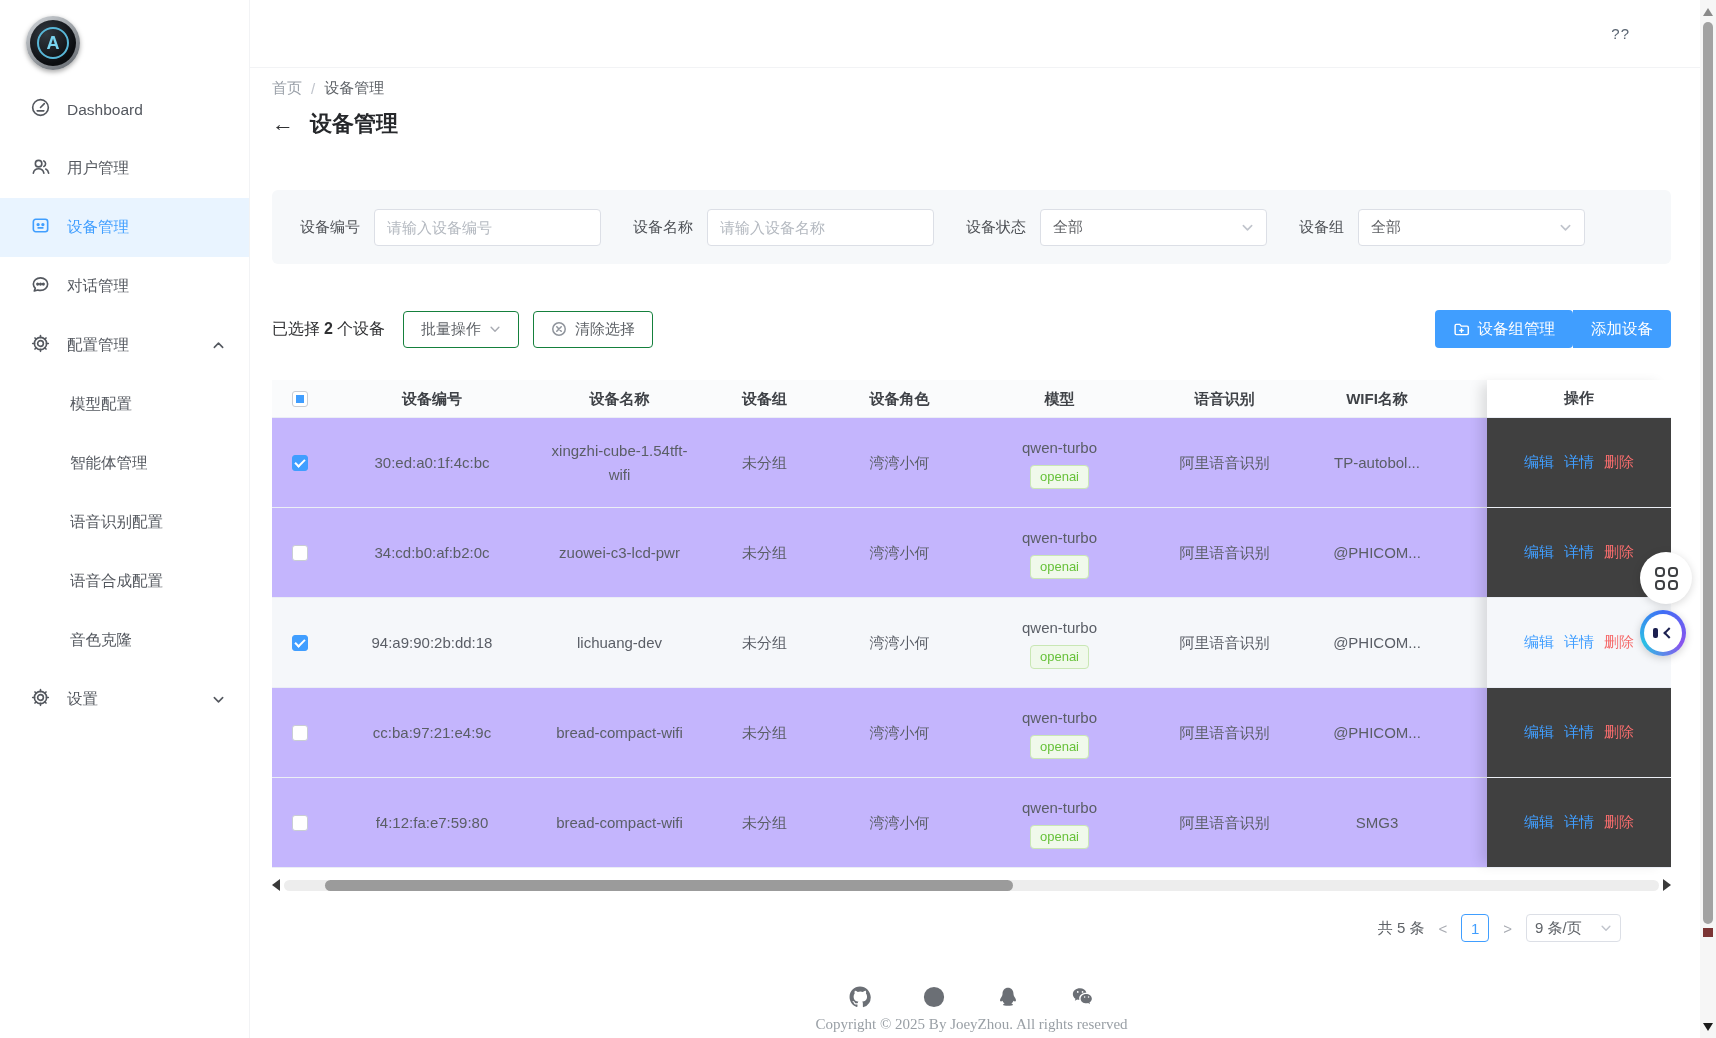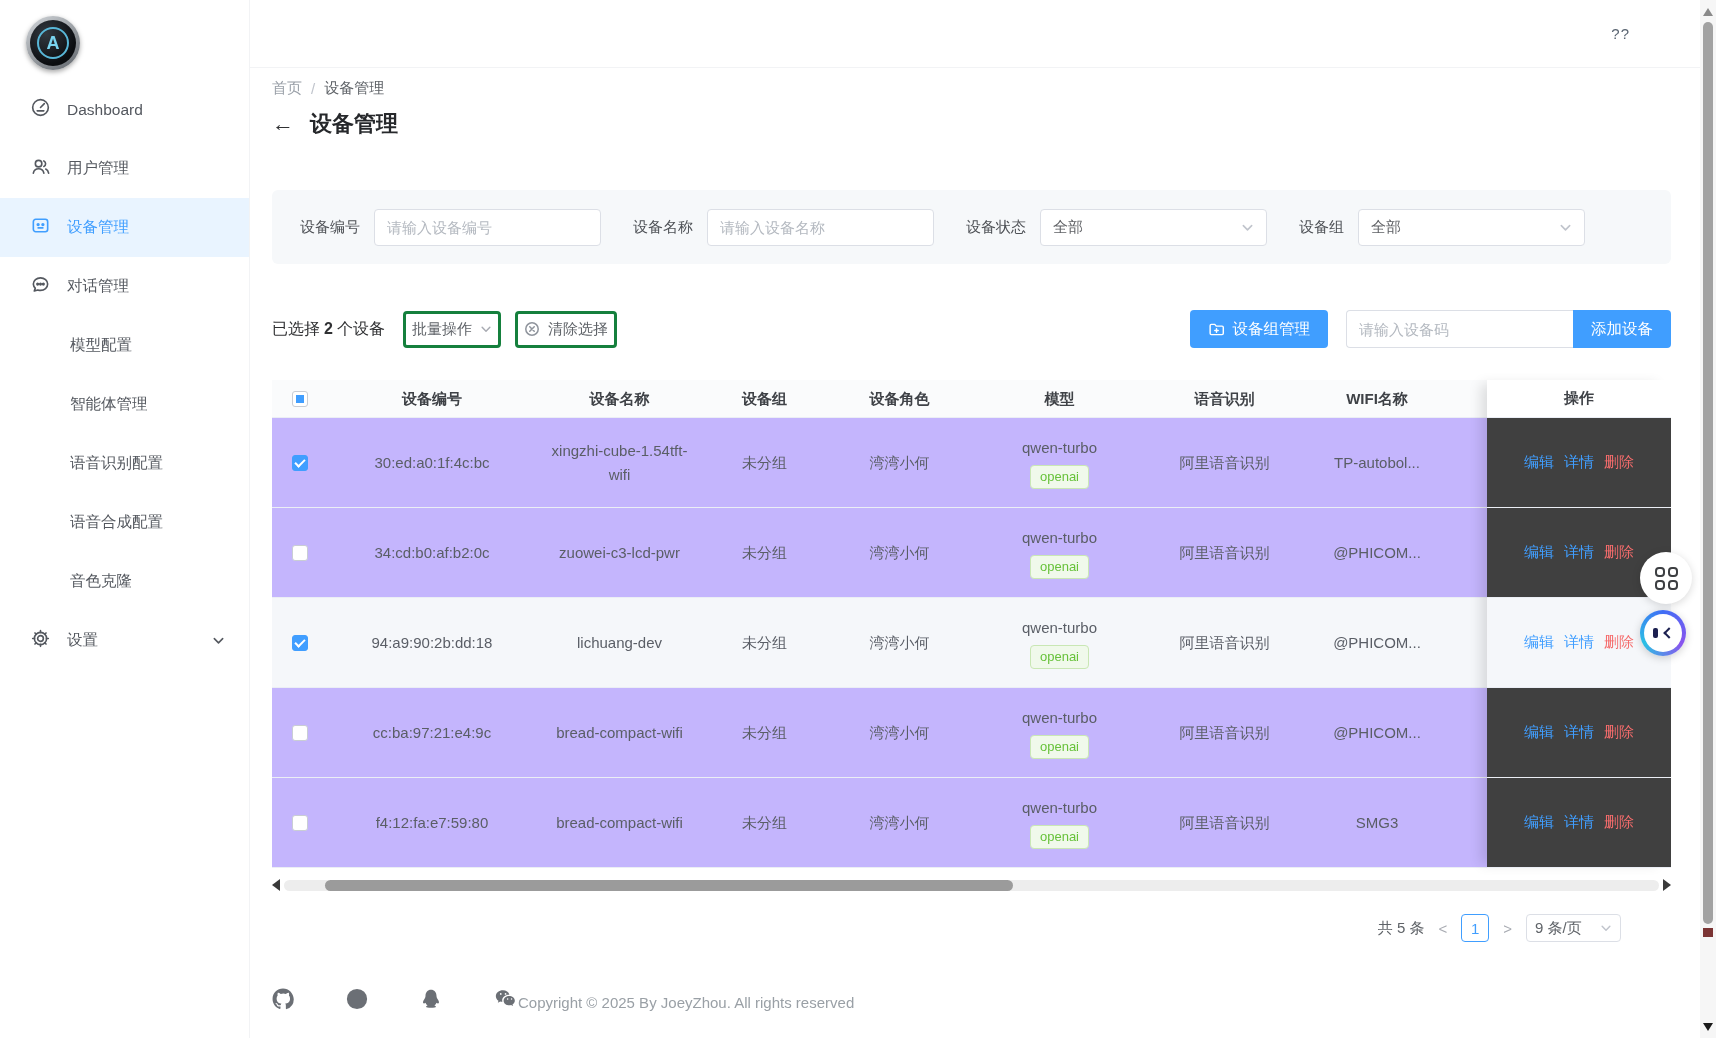--- a/index.html
+++ b/index.html
@@ -50,22 +50,22 @@
   .f-input, .f-select { width:227px; height:37px; background:#fff; border:1px solid #dcdfe6; border-radius:4px;
     font-size:15px; padding:0 12px; color:#606266; outline:none; }
   .f-input::placeholder { color:#b4b9c0; }
   .f-select { display:flex; align-items:center; justify-content:space-between; cursor:pointer;font-family:Liberation Serif, serif; }
   .f-sp { width:32px; }
 
   
   .toolbar { margin-top:46px; height:38px; display:flex; align-items:center; }
   .sel-text { font-size:16px; color:#303133; }
   .sel-text b { font-weight:bold; margin:0 4px; }
-  .btn { height:37px; border:3px solid #15803d; background:#fff; border-radius:4px; display:inline-flex;
-    align-items:center; gap:8px; padding:0 6px; font-size:15px; color:#5f6368; cursor:pointer; }
+  .btn { height:37px; border:1px solid #15803d; background:#fff; border-radius:4px; display:inline-flex;
+    align-items:center; gap:8px; padding:0 17px; font-size:15px; color:#5f6368; cursor:pointer; }
   .btn-batch { margin-left:18px; }
   .btn-clear { margin-left:14px; }
   .tb-spacer { flex:1; }
   .btn-primary { height:38px; background:#409eff; border:none; color:#fff; border-radius:4px;
     display:inline-flex; align-items:center; gap:8px; padding:0 18px; font-size:15.5px; cursor:pointer; }
   .code-input { width:227px; height:38px; border:1px solid #dcdfe6; border-right:none;
     border-radius:4px 0 0 4px; padding:0 12px; font-size:15px; color:#606266; outline:none; margin-left:18px; }
   .code-input::placeholder { color:#b4b9c0; }
   .btn-add { border-radius:0 4px 4px 0; }
 
@@ -116,21 +116,21 @@
   
   .pager { margin-top:22px; display:flex; align-items:center; justify-content:flex-end; gap:12px;
     padding-right:50px; font-size:15px; color:#5f6368; }
   .pg-arrow { color:#a8abb2; font-size:15px; cursor:pointer; padding:0 2px; }
   .pg-num { width:28px; height:28px; border:1px solid #409eff; border-radius:4px; color:#409eff;
     display:flex; align-items:center; justify-content:center; font-size:15px; cursor:pointer; background:#fff; }
   .pg-size { height:28px; min-width:95px; border:1px solid #dcdfe6; border-radius:4px; background:#fff;
     display:flex; align-items:center; justify-content:space-between; padding:0 8px; gap:6px; cursor:pointer; }
 
   
-  .footer { margin-top:44px; display:flex; align-items:center; }
+  .footer { margin-top:44px; display:flex; flex-direction:column; align-items:center;font-family:Liberation Serif, serif; }
   .f-icons { display:flex; gap:52px; align-items:center; }
   .f-icons svg { fill:#6b6f75; cursor:pointer; }
   .f-copy { margin-top:8px; font-size:15px; color:#9aa0a6; }
 
   
   .fw { position:absolute; right:24px; top:552px; display:flex; flex-direction:column; gap:6px; z-index:20; }
   .fw-btn { width:52px; height:52px; border-radius:50%; background:#fff; box-shadow:0 2px 8px rgba(0,0,0,.15);
     display:flex; align-items:center; justify-content:center; cursor:pointer; }
   .grid-ic { display:grid; grid-template-columns:10px 10px; grid-template-rows:10px 10px; gap:3px; }
   .grid-ic i { border:2.2px solid #3d3f42; border-radius:4px; }
@@ -199,20 +199,35 @@
         <span>
           <svg class="line" width="21" height="21" viewBox="0 0 22 22">
               <path d="M11 4a7.5 6.6 0 0 1 7.5 6.6A7.5 6.6 0 0 1 11 17.2c-1 0-2-.2-2.9-.5L4.5 17.8l1-3A6.4 6.4 0 0 1 3.5 10.6 7.5 6.6 0 0 1 11 4z"></path>
               <circle cx="8" cy="10.6" r=".8" fill="#54585f"></circle>
               <circle cx="11" cy="10.6" r=".8" fill="#54585f"></circle>
               <circle cx="14" cy="10.6" r=".8" fill="#54585f"></circle>
             </svg>
         </span>
         <span class="lbl">对话管理</span>
       </div>
+      <div class="mi">
+        <span>
+          <svg class="line" width="21" height="21" viewBox="0 0 22 22">
+              <circle cx="11" cy="11" r="3"></circle>
+              <circle cx="11" cy="11" r="6.4"></circle>
+              <path d="M11 2.8v2M11 17.2v2M19.2 11h-2M4.8 11h-2M16.8 5.2l-1.4 1.4M6.6 15.4l-1.4 1.4M16.8 16.8l-1.4-1.4M6.6 6.6 5.2 5.2"></path>
+            </svg>
+        </span>
+        <span class="lbl">配置管理</span>
+        <span class="chev">
+          <svg class="line" width="13" height="13" viewBox="0 0 14 14">
+              <path d="M2.5 9 7 4.5 11.5 9"></path>
+            </svg>
+        </span>
+      </div>
       <div class="smi">
         <span>模型配置</span>
       </div>
       <div class="smi">
         <span>智能体管理</span>
       </div>
       <div class="smi">
         <span>语音识别配置</span>
       </div>
       <div class="smi">
@@ -307,21 +322,20 @@
           <span>清除选择</span>
         </button>
         <span class="tb-spacer"></span>
         <button class="btn-primary">
           <svg class="line" width="17" height="17" viewBox="0 0 20 20" style="stroke:#fff">
               <path d="M2.5 5.5a1.5 1.5 0 0 1 1.5-1.5h4l1.7 2h6.8a1.5 1.5 0 0 1 1.5 1.5v7a1.5 1.5 0 0 1-1.5 1.5H4a1.5 1.5 0 0 1-1.5-1.5z"></path>
               <path d="M10 9.2v4M8 11.2h4"></path>
             </svg>
           <span>设备组管理</span>
         </button>
-        <input class="code-input" placeholder="请输入设备码" style="">
         <button class="btn-primary btn-add">
           <span>添加设备</span>
         </button>
       </div>
 
       <div class="table">
         <div class="thead">
           <div class="cell c-cb">
               <span class="cb indeterminate"></span>
             </div>

